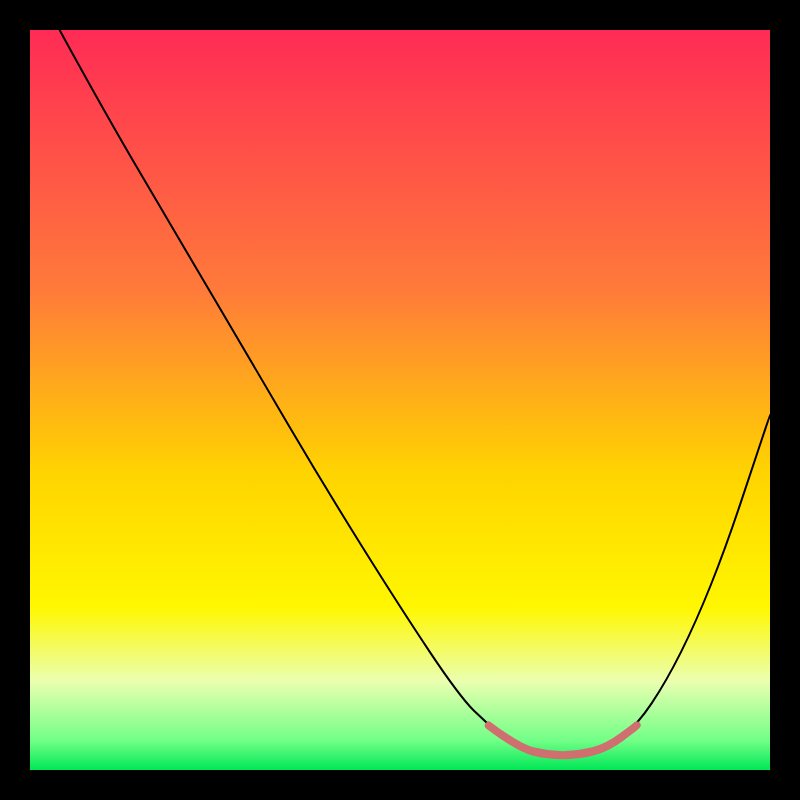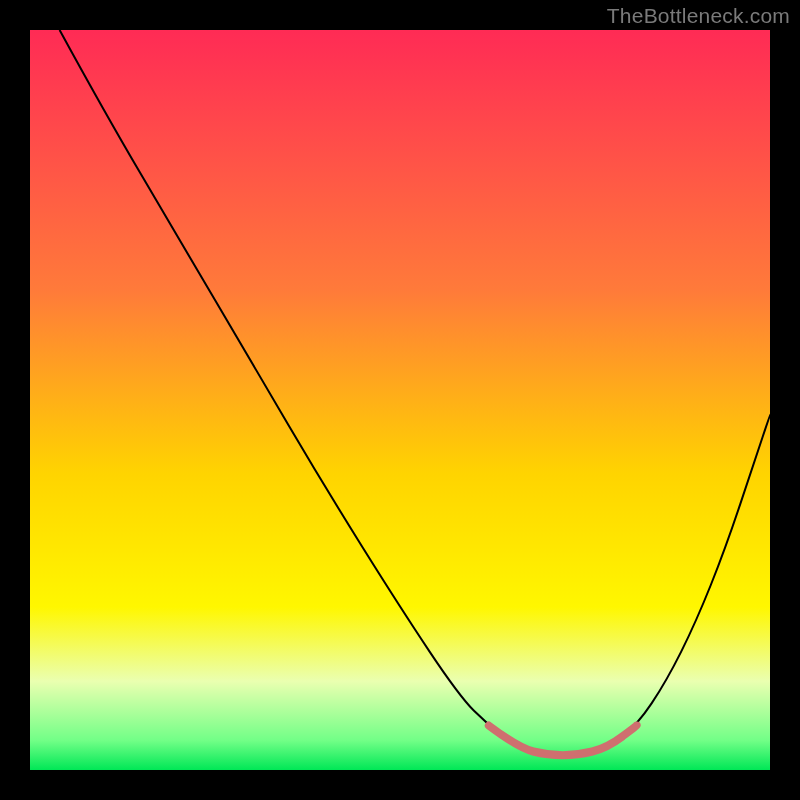--- a/index.html
+++ b/index.html
@@ -32,21 +32,20 @@
     top: 30px;
     width: 740px;
     height: 740px;
   }
   svg { display: block; }
 </style>
 </head>
 <body>
 
 <div class="frame">
-  <div class="attribution">TheBottleneck.com</div>
 
   <div class="plot-wrap">
     <svg id="plot-svg" viewBox="0 0 740 740" width="740" height="740">
       <defs>
         <linearGradient id="bg-grad" x1="0" y1="0" x2="0" y2="1">
             <stop offset="0%" stop-color="#ff2b55"></stop>
             <stop offset="35%" stop-color="#ff7a3a"></stop>
             <stop offset="60%" stop-color="#ffd400"></stop>
             <stop offset="78%" stop-color="#fff700"></stop>
             <stop offset="88%" stop-color="#eaffb0"></stop>

